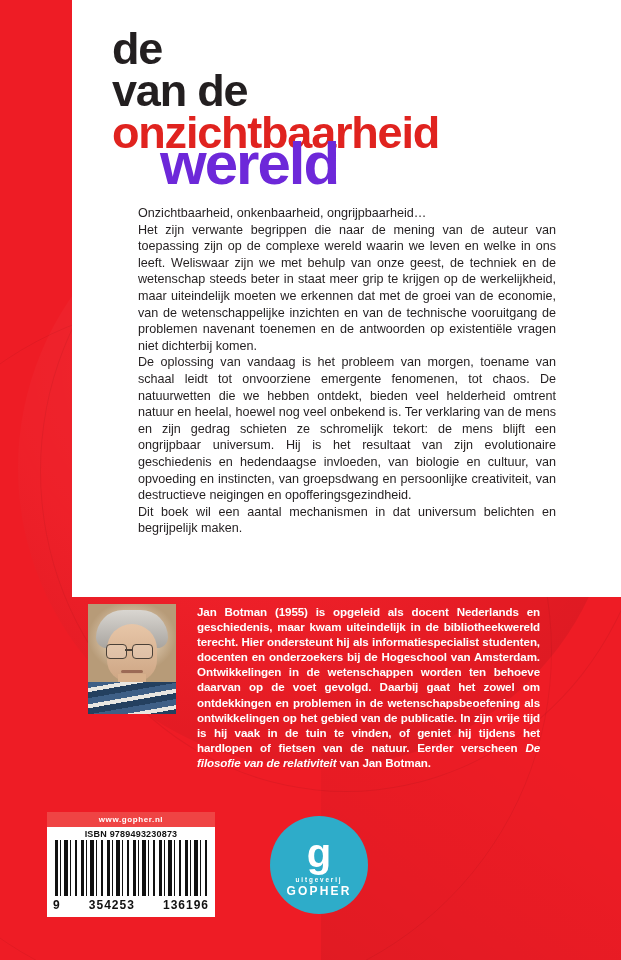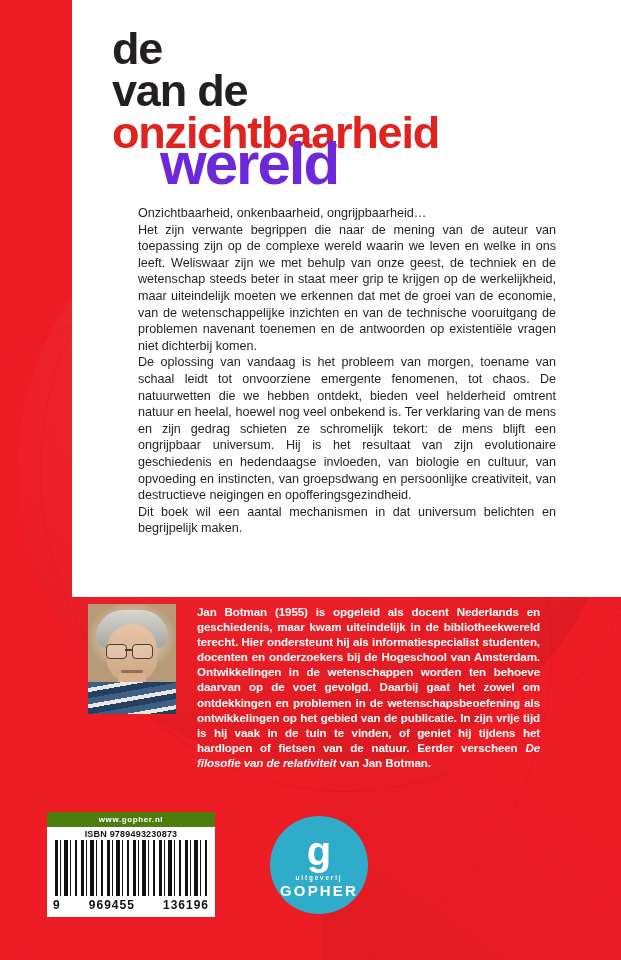--- a/index.html
+++ b/index.html
@@ -191,21 +191,21 @@
   .barcode-box {
     position: absolute;
     left: 47px;
     top: 812px;
     width: 168px;
     height: 105px;
     background: #ffffff;
   }
   .bc-url {
     height: 15px;
-    background: #4d7c0f;
+    background: #ef4444;
     color: #ffffff;
     font-size: 8px;
     font-weight: bold;
     letter-spacing: 0.6px;
     display: flex;
     align-items: center;
     justify-content: center;
   }
   .bc-isbn {
     height: 13px;
@@ -263,21 +263,21 @@
   }
   .pub-small {
     color: #ffffff;
     font-size: 6.3px;
     font-weight: bold;
     letter-spacing: 1.9px;
     text-transform: lowercase;
   }
   .pub-name {
     color: #ffffff;
-    font-size: 15px;
+    font-size: 12px;
     font-weight: bold;
     letter-spacing: 2.2px;
     margin-top: 1px;
   }
 </style>
 </head>
 <body>
 
 <div class="cover">
 
@@ -317,21 +317,21 @@
     </div>
     <div class="bio-text"><span>Jan Botman (1955) is opgeleid als docent Nederlands en geschiedenis, maar kwam uiteindelijk in de bibliotheekwereld terecht. Hier ondersteunt hij als informatiespecialist studenten, docenten en onderzoekers bij de Hogeschool van Amsterdam. Ontwikkelingen in de wetenschappen worden ten behoeve daarvan op de voet gevolgd. Daarbij gaat het zowel om ontdekkingen en problemen in de wetenschapsbeoefening als ontwikkelingen op het gebied van de publicatie. In zijn vrije tijd is hij vaak in de tuin te vinden, of geniet hij tijdens het hardlopen of fietsen van de natuur. Eerder verscheen </span><em>De filosofie van de relativiteit</em><span> van Jan Botman.</span></div>
   </div>
 
   <div class="barcode-box">
     <div class="bc-url">www.gopher.nl</div>
     <div class="bc-isbn">ISBN 9789493230873</div>
     <div class="bc-bars"></div>
     <div class="bc-digits">
       <span>9</span>
-      <span>969455</span>
+      <span>354253</span>
       <span>136196</span>
     </div>
   </div>
 
   <div class="publisher">
     <div class="pub-g">g</div>
     <div class="pub-small">uitgeverij</div>
     <div class="pub-name">GOPHER</div>
   </div>
 

